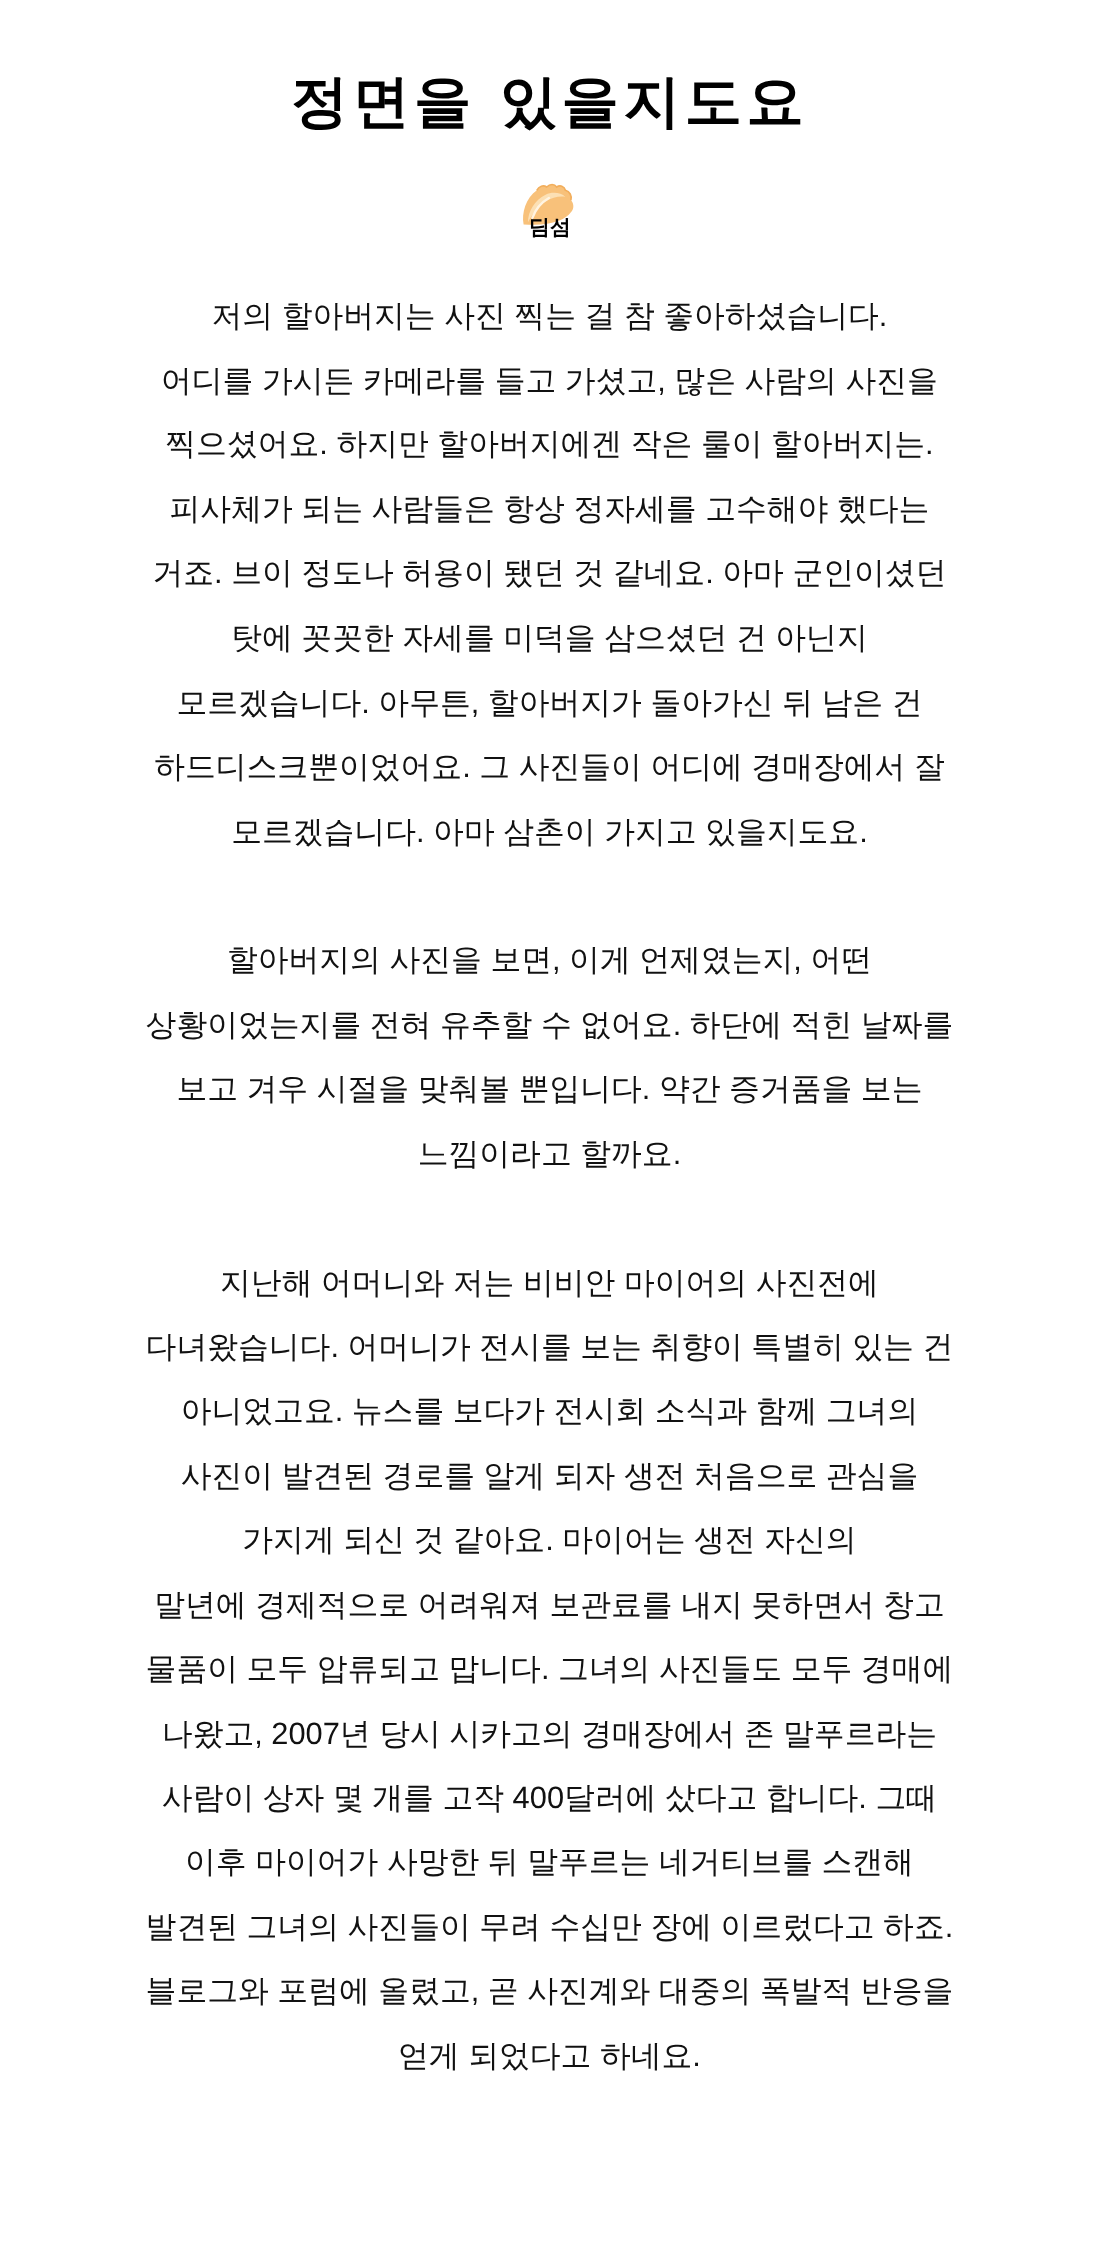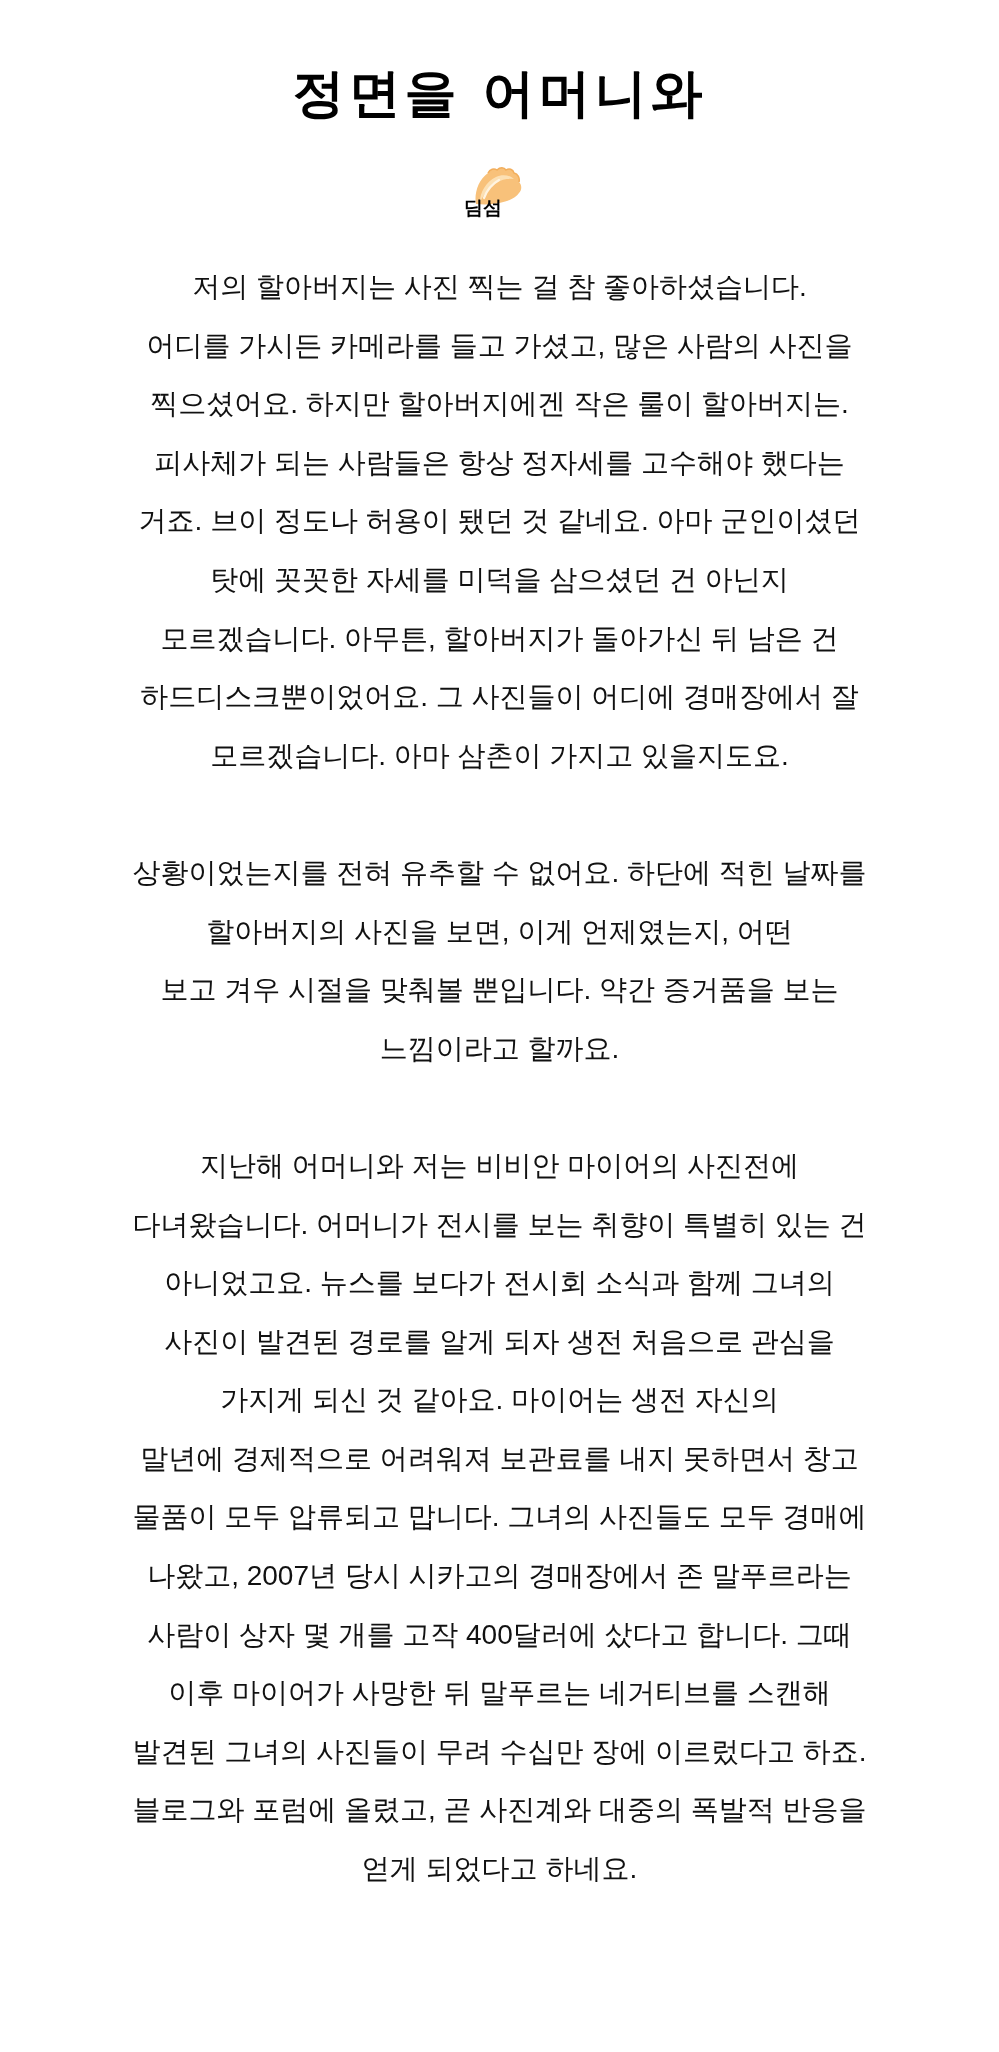--- a/index.html
+++ b/index.html
@@ -40,21 +40,21 @@
       top: 0;
       left: 6px;
       width: 56px;
       height: 46px;
     }
     .logo-text {
       position: absolute;
       top: 30px;
       left: 0;
       width: 72px;
-      text-align: left;
+      text-align: center;
       font-family: "DejaVu Sans", sans-serif;
       font-weight: bold;
       font-size: 19px;
       line-height: 26px;
       color: #000000;
     }
     .article {
       position: absolute;
       top: 258px;
       left: 50px;
@@ -72,21 +72,21 @@
       margin-bottom: 0;
     }
     .line {
       display: block;
       white-space: nowrap;
     }
   </style>
 </head>
 <body>
 
-<h1 class="page-title">정면을 어머니와</h1>
+<h1 class="page-title">정면을 있을지도요</h1>
 
 <div class="logo">
   <svg viewBox="0 0 56 46" xmlns="http://www.w3.org/2000/svg">
     <path d="M6 40 C4 30 8 16 18 9 C20 5 24 4 27 6 C30 3 34 3 36 6 C39 4 43 5 44 9 C48 10 50 14 49 18 C52 21 52 26 49 29 C44 36 30 42 6 40 Z" fill="#F8C17A"></path>
     <path d="M10 38 C10 28 16 18 26 13 C32 10 40 11 44 15 C40 14 32 15 26 19 C18 25 13 32 10 38 Z" fill="#FCE0B4"></path>
     <path d="M14 34 C17 26 22 20 29 16" stroke="#FFF4E2" stroke-width="2.2" fill="none" stroke-linecap="round"></path>
     <path d="M18 9 C20 5 24 4 27 6 C30 3 34 3 36 6 C39 4 43 5 44 9 C48 10 50 14 49 18" stroke="#F2AE5C" stroke-width="1.5" fill="none"></path>
   </svg>
   <div class="logo-text">딤섬</div>
 </div>
@@ -97,22 +97,22 @@
     <span class="line">어디를 가시든 카메라를 들고 가셨고, 많은 사람의 사진을</span>
     <span class="line">찍으셨어요. 하지만 할아버지에겐 작은 룰이 할아버지는.</span>
     <span class="line">피사체가 되는 사람들은 항상 정자세를 고수해야 했다는</span>
     <span class="line">거죠. 브이 정도나 허용이 됐던 것 같네요. 아마 군인이셨던</span>
     <span class="line">탓에 꼿꼿한 자세를 미덕을 삼으셨던 건 아닌지</span>
     <span class="line">모르겠습니다. 아무튼, 할아버지가 돌아가신 뒤 남은 건</span>
     <span class="line">하드디스크뿐이었어요. 그 사진들이 어디에 경매장에서 잘</span>
     <span class="line">모르겠습니다. 아마 삼촌이 가지고 있을지도요.</span>
   </p>
   <p class="para">
+    <span class="line">할아버지의 사진을 보면, 이게 언제였는지, 어떤</span>
     <span class="line">상황이었는지를 전혀 유추할 수 없어요. 하단에 적힌 날짜를</span>
-    <span class="line">할아버지의 사진을 보면, 이게 언제였는지, 어떤</span>
     <span class="line">보고 겨우 시절을 맞춰볼 뿐입니다. 약간 증거품을 보는</span>
     <span class="line">느낌이라고 할까요.</span>
   </p>
   <p class="para">
     <span class="line">지난해 어머니와 저는 비비안 마이어의 사진전에</span>
     <span class="line">다녀왔습니다. 어머니가 전시를 보는 취향이 특별히 있는 건</span>
     <span class="line">아니었고요. 뉴스를 보다가 전시회 소식과 함께 그녀의</span>
     <span class="line">사진이 발견된 경로를 알게 되자 생전 처음으로 관심을</span>
     <span class="line">가지게 되신 것 같아요. 마이어는 생전 자신의</span>
     <span class="line">말년에 경제적으로 어려워져 보관료를 내지 못하면서 창고</span>

